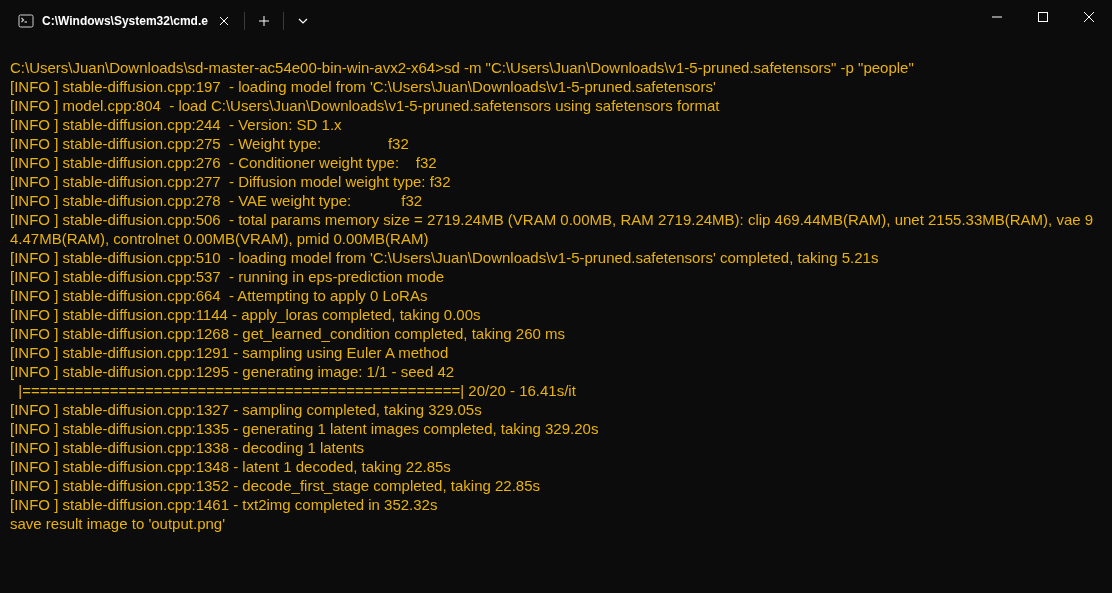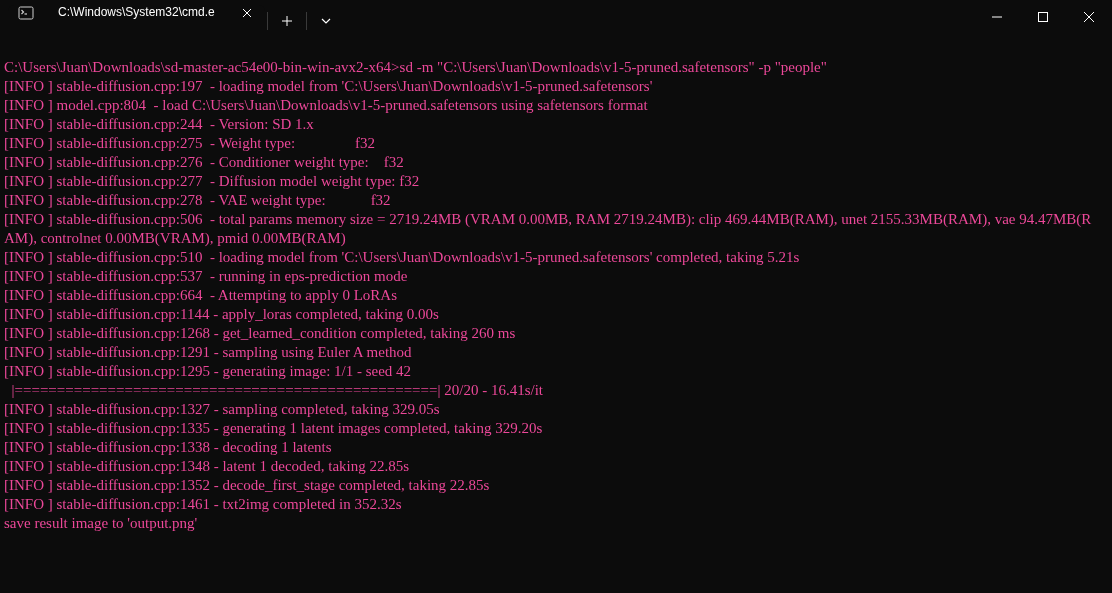--- a/index.html
+++ b/index.html
@@ -13,29 +13,30 @@
   .titlebar {
     height: 40px;
     background: #0c0c0c;
     display: flex;
     align-items: center;
     padding-left: 8px;
     border-top: 2px solid transparent;
   }
   .tab {
     display: flex;
-    align-items: flex-start;
+    align-items: center;
     background: #0c0c0c;
     height: 32px;
     padding: 0 10px 0 10px;
     border-top-left-radius: 6px;
     border-top-right-radius: 6px;
-    gap: 24px;
+    gap: 8px;
     min-width: 200px;
     position: relative;
+    font-weight: bold;
   }
   .tab::after {
     content: "";
     position: absolute;
     right: -6px;
     bottom: 0;
     width: 6px;
     height: 6px;
   }
   .tab-icon {
@@ -84,27 +85,27 @@
     width: 46px;
     height: 32px;
     display: flex;
     align-items: center;
     justify-content: center;
     color: #ffffff;
     cursor: pointer;
   }
   .win-btn svg { width: 10px; height: 10px; }
   .terminal {
-    padding: 18px 12px 12px 4px;
-    color: #ec4899;
+    padding: 18px 12px 12px 10px;
+    color: #eab308;
     font-size: 15px;
     line-height: 19px;
     white-space: pre-wrap;
     word-break: break-all;
-    font-family: Liberation Serif, serif;
+    font-family: Liberation Sans, sans-serif;
   }
   .divider {
     width: 1px;
     height: 18px;
     background: #3a3a3a;
     margin: 0 2px;
   }
 </style>
 </head>
 <body>

